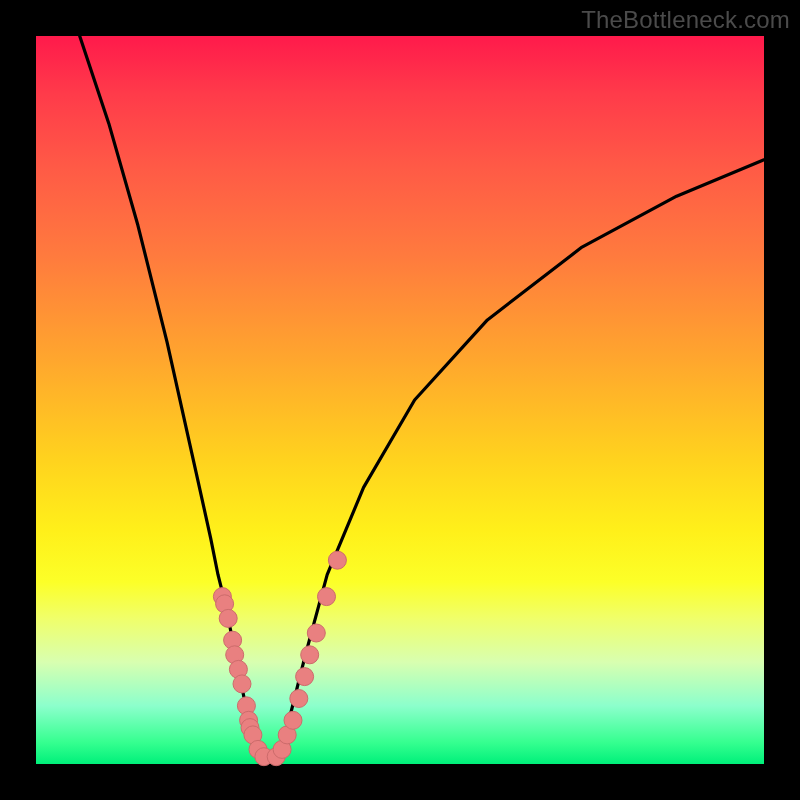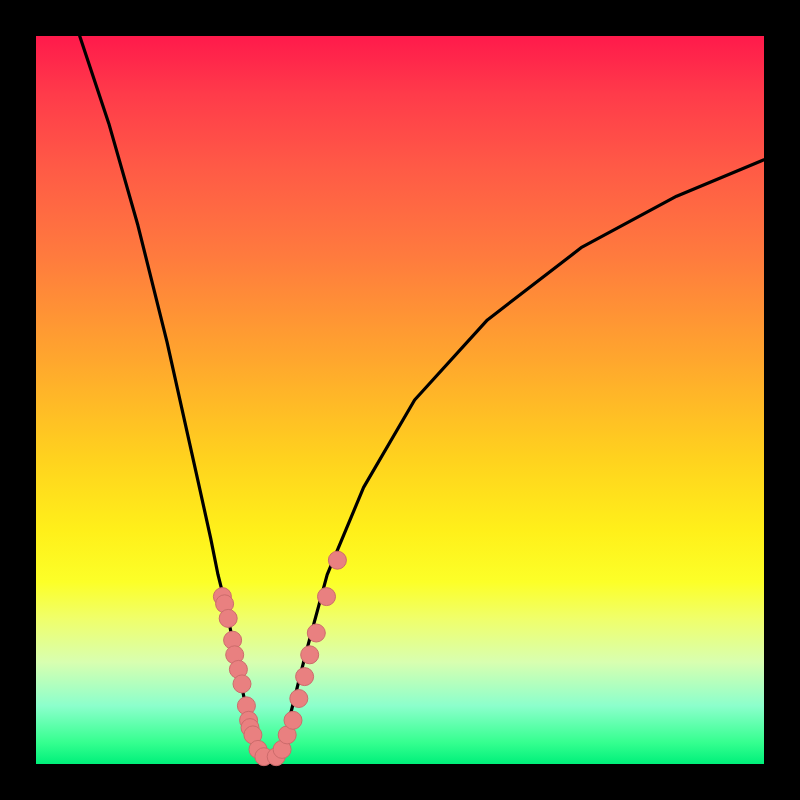--- a/index.html
+++ b/index.html
@@ -59,20 +59,21 @@
     width: 728px;
     height: 728px;
     overflow: visible;
   }
 </style>
 </head>
 <body>
 
 <div class="frame">
 
+  <div class="watermark">TheBottleneck.com</div>
 
   <div class="plot-area">
     <svg class="curve" viewBox="0 0 728 728">
       <g>
         <path id="curve-path" fill="none" stroke-width="3.2" stroke-linecap="round" stroke-linejoin="round" d="M43.7 0.0 L72.8 87.4 L101.9 189.3 L131.0 305.8 L145.6 371.3 L160.2 436.8 L174.7 502.3 L182.0 538.7 L189.3 567.8 L196.6 604.2 L203.8 640.6 L211.1 677.0 L218.4 706.2 L225.7 720.7 L233.0 728.0 L240.2 720.7 L247.5 706.2 L254.8 677.0 L269.4 618.8 L291.2 538.7 L327.6 451.4 L378.6 364.0 L451.4 283.9 L546.0 211.1 L640.6 160.2 L728.0 123.8 " stroke="#000000"></path>
       </g>
       <g id="markers-left">
           <circle cx="186.4" cy="560.6" r="9" fill="#e98080" stroke="#cc6b6b" stroke-width="1"></circle>
           <circle cx="188.6" cy="567.8" r="9" fill="#e98080" stroke="#cc6b6b" stroke-width="1"></circle>
           <circle cx="192.2" cy="582.4" r="9" fill="#e98080" stroke="#cc6b6b" stroke-width="1"></circle>

